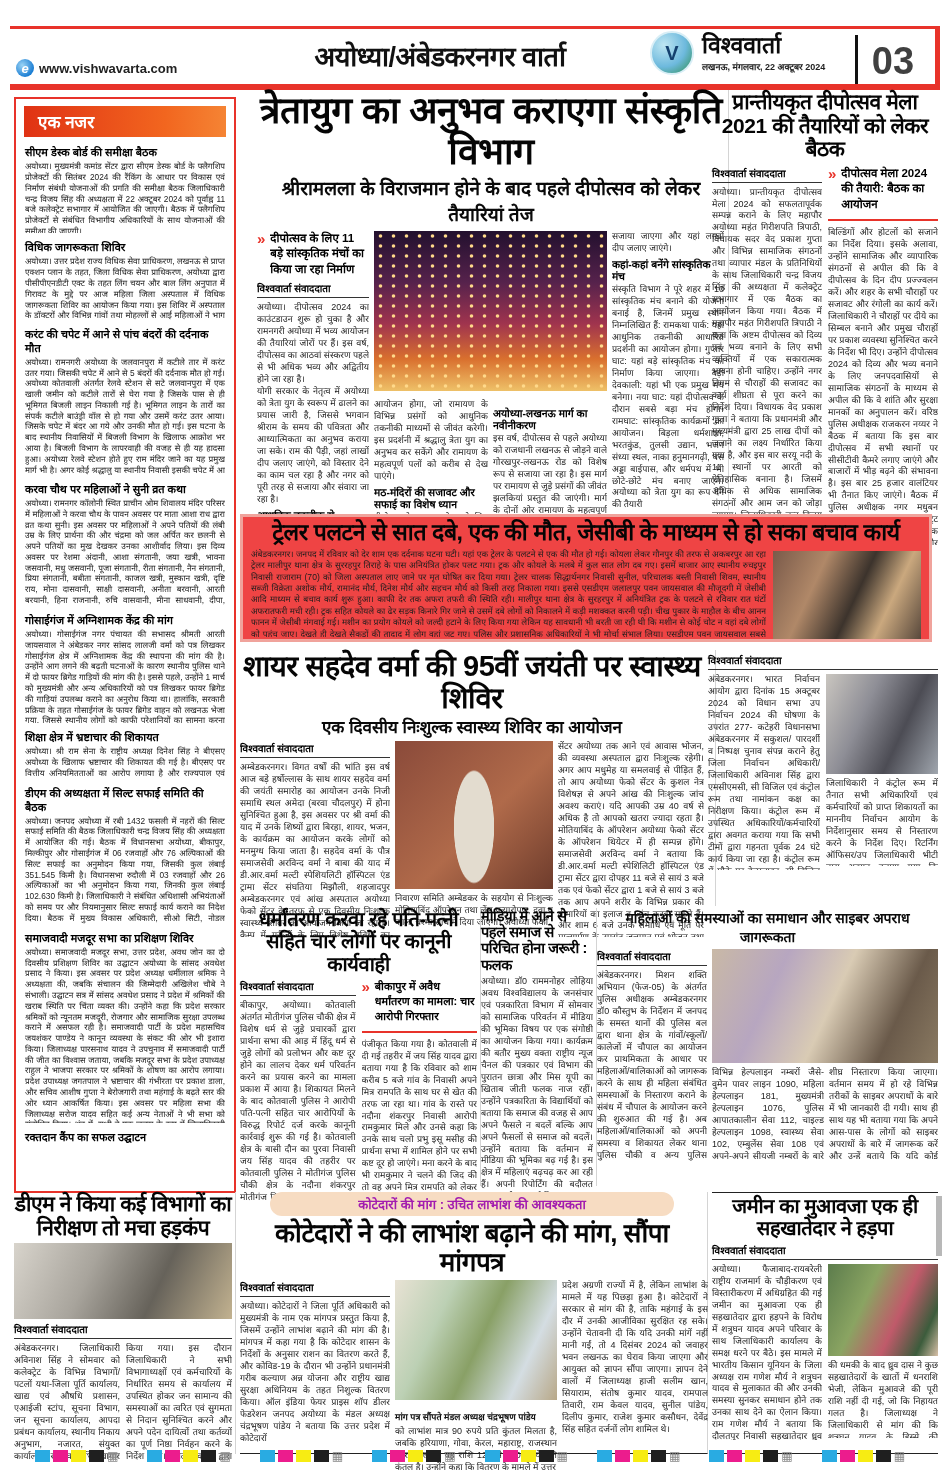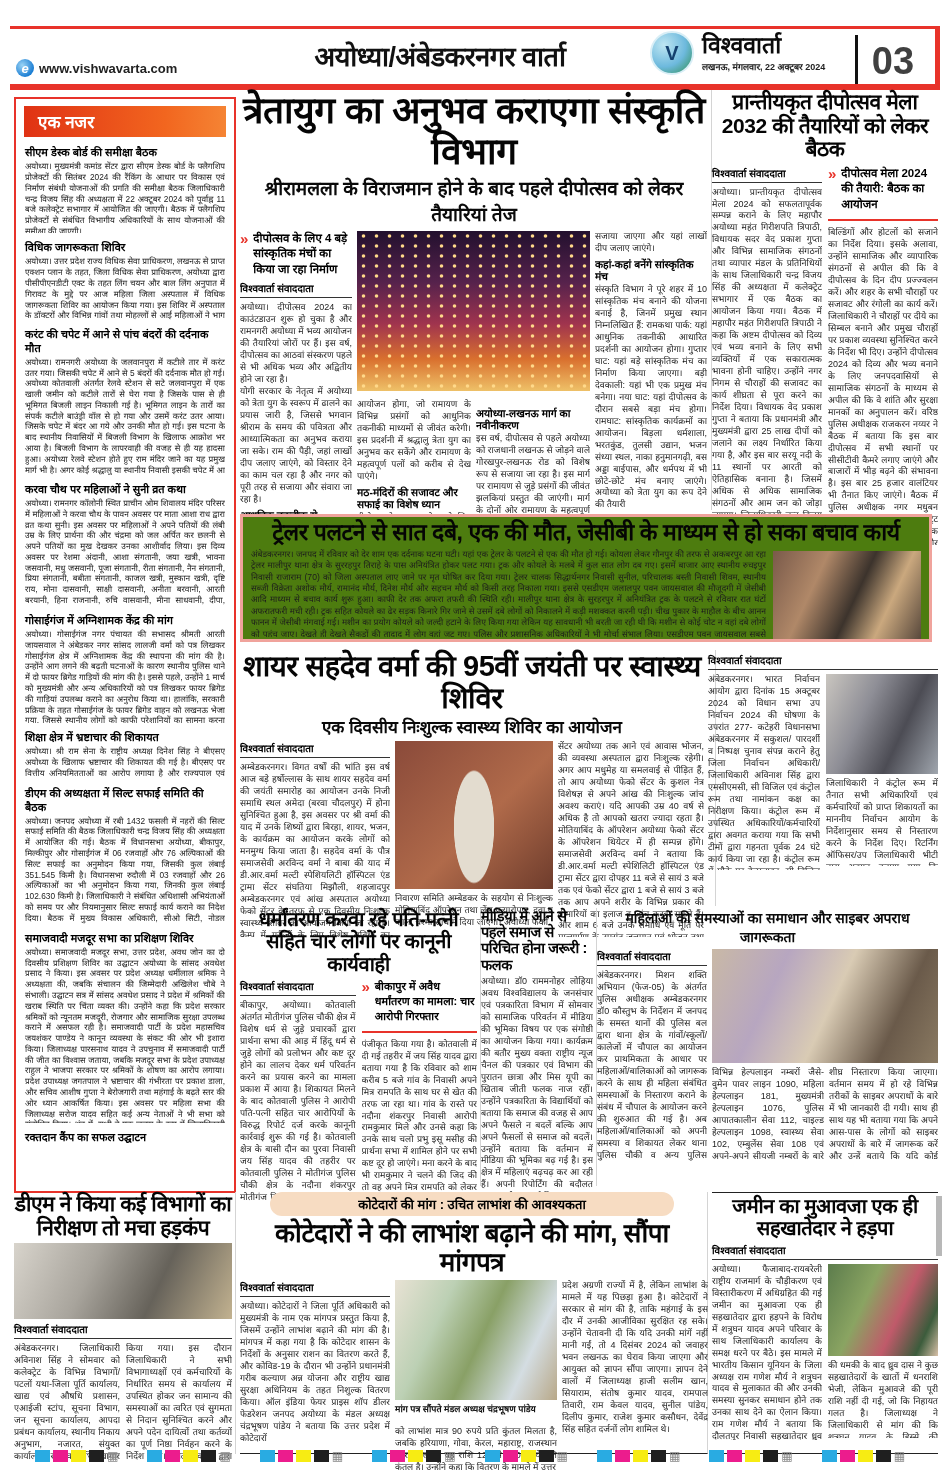--- a/index.html
+++ b/index.html
@@ -26,40 +26,40 @@
   .byline{font-weight:bold;font-size:10px;color:#000;border-bottom:1.2px solid #333;padding-bottom:2px;margin-bottom:4px;}
   .bullet{display:flex;gap:5px;font-weight:bold;font-size:11.5px;line-height:1.35;color:#000;}
   .bullet .chev{color:#e8332a;font-size:15px;font-weight:900;line-height:1;}
   .bullet-rule{border-bottom:2px solid #e8332a;padding-bottom:7px;margin-bottom:6px;}
   .hline{font-weight:bold;text-align:center;color:#050505;line-height:1.12;letter-spacing:-0.4px;}
   .h-xl{font-size:37px;}
   .h-md{font-size:21px;}
   .h-sm{font-size:14.5px;}
   .subhead{font-weight:bold;text-align:center;color:#0a0a0a;}
   .photo{background:#888;}
-  .cap{font-size:9px;font-weight:bold;color:#111;margin-top:2px;line-height:1.25;}
+  .cap{font-size:9px;font-weight:bold;color:#111;margin-top:10px;line-height:1.25;}
   
   #sidebar{left:14px;top:97px;width:218px;height:1092px;border:2.5px solid #e8332a;background:#fff;overflow:hidden;}
   .ek-najar{margin:7px 8px 4px;background:linear-gradient(90deg,#e03214,#f2661f 70%,#f58434);color:#fff;
             font-weight:bold;font-size:17px;padding:4px 14px;}
   .sb-item{padding:2px 9px 3px;}
   .sb-h{font-size:11px;font-weight:bold;color:#000;line-height:1.2;margin:3px 0 2px;}
   .sb-b{font-size:8.3px;line-height:1.3;text-align:justify;color:#222;overflow:hidden;}
   
-  #deepotsav{left:240px;top:90px;width:468px;height:420px;}
+  #deepotsav{left:257px;top:90px;width:468px;height:420px;}
   .dp-grid{display:grid;grid-template-columns:112px 114px 114px 112px;grid-column-gap:5px;grid-template-rows:168px auto;margin-top:4px;}
   .dp-photo{grid-column:2/4;grid-row:1;height:160px;
      background:radial-gradient(circle,#ffd98a 1.1px,rgba(0,0,0,0) 2.2px) 0 0/13px 10px repeat,
      linear-gradient(180deg,#22102e 0%,#56224c 32%,#a0344e 58%,#d9702e 80%,#eec168 100%);}
   .dp-col{overflow:hidden;}
   
   #mela{left:712px;top:90px;width:226px;height:420px;}
   .two-col{display:grid;grid-template-columns:1fr 1fr;grid-column-gap:6px;}
   
-  #trailer{left:240px;top:514px;width:692px;height:128px;border:3px solid #f0a39c;background:#4d7c0f;padding:3px 8px;box-sizing:border-box;}
+  #trailer{left:240px;top:514px;width:692px;height:128px;border:3px solid #f0a39c;background:#ef4444;padding:3px 8px;box-sizing:border-box;}
   .tr-photo{float:right;width:148px;height:88px;margin:2px 0 2px 7px;
      background:linear-gradient(115deg,#7a5a4a,#b08868 30%,#3c332c 55%,#caa87e 75%,#58483c);}
   
   #sahadev{left:240px;top:650px;width:464px;height:256px;}
   .sa-grid{display:grid;grid-template-columns:150px 158px 146px;grid-column-gap:5px;grid-template-rows:152px auto;margin-top:3px;}
   .sa-photo{grid-column:2;grid-row:1;height:148px;
      background:radial-gradient(ellipse 34px 95px at 50% 58%,#e3dccf 0 58%,rgba(0,0,0,0) 60%),
      linear-gradient(135deg,#8a4a3a,#b06a4a 55%,#6e3c2c);}
   
   #katehari{left:708px;top:650px;width:230px;height:256px;}
@@ -72,21 +72,21 @@
   #mission{left:597px;top:908px;width:341px;height:278px;}
   .mi-grid{display:grid;grid-template-columns:110px 112px 109px;grid-column-gap:5px;grid-template-rows:118px auto;margin-top:3px;}
   .mi-photo{grid-column:2/4;grid-row:1;height:114px;
      background:linear-gradient(115deg,#c9b9a6,#b7a6c0 28%,#d9cbb4 52%,#6a5a4a 78%,#8a7a62);}
   
   #dm{left:14px;top:1192px;width:218px;height:262px;}
   .dm-photo{width:218px;height:76px;margin:4px 0 3px;
      background:linear-gradient(115deg,#d8d4cc,#a8a49c 35%,#66625a 65%,#c2b290);}
   #kotedar{left:240px;top:1192px;width:468px;height:262px;border-bottom:1.5px solid #222;box-sizing:border-box;}
   .kicker{margin:0 30px 3px;background:#f7dcc2;border-radius:13px;text-align:center;font-weight:bold;font-size:13px;
-          color:#000000;padding:3px 6px;}
+          color:#a21caf;padding:3px 6px;}
   .ko-grid{display:grid;grid-template-columns:150px 162px 146px;grid-column-gap:5px;grid-template-rows:122px 24px auto;margin-top:3px;}
   .ko-photo{grid-column:2;grid-row:1;height:120px;
      background:linear-gradient(115deg,#e8e2d4,#bcd0b4 28%,#89a066 52%,#d4dde2 78%,#b8a888);}
   #jameen{left:712px;top:1192px;width:226px;height:262px;border-top:1.5px solid #222;border-bottom:1.5px solid #222;box-sizing:border-box;padding-top:2px;}
   .ja-grid{display:grid;grid-template-columns:110px 110px;grid-column-gap:6px;grid-template-rows:96px auto;margin-top:3px;}
   .ja-photo{grid-column:2;grid-row:1;height:92px;
      background:linear-gradient(115deg,#5c7c4c,#8aa462 35%,#c05a6a 62%,#3c5c3c 85%,#d8c0a8);}
   
   #colorbars{left:35px;top:1450px;width:870px;display:flex;justify-content:space-between;}
   .cb-group{display:flex;align-items:center;gap:3px;}
@@ -158,21 +158,21 @@
     </div>
   </div>
 
   <div class="abs" id="deepotsav" style="border-right:1px solid #d4d4d4;padding-right:3px;">
     <div class="hline h-xl">त्रेतायुग का अनुभव कराएगा संस्कृति विभाग</div>
     <div class="subhead" style="font-size:19px;margin-top:2px;">श्रीरामलला के विराजमान होने के बाद पहले दीपोत्सव को लेकर तैयारियां तेज</div>
     <div class="dp-grid">
       <div class="dp-col" style="grid-column:1;grid-row:1/3;height:296px;">
         <div class="bullet" style="margin-bottom:4px;">
           <span class="chev">»</span>
-          <span>दीपोत्सव के लिए 4 बड़े सांस्कृतिक मंचों का किया जा रहा निर्माण</span>
+          <span>दीपोत्सव के लिए 11 बड़े सांस्कृतिक मंचों का किया जा रहा निर्माण</span>
         </div>
         <div class="byline">विश्ववार्ता संवाददाता</div>
         <div class="bt">अयोध्या। दीपोत्सव 2024 का काउंटडाउन शुरू हो चुका है और रामनगरी अयोध्या में भव्य आयोजन की तैयारियां जोरों पर हैं। इस वर्ष, दीपोत्सव का आठवां संस्करण पहले से भी अधिक भव्य और अद्वितीय होने जा रहा है।</div>
         <div class="bt">योगी सरकार के नेतृत्व में अयोध्या को त्रेता युग के स्वरूप में ढालने का प्रयास जारी है, जिससे भगवान श्रीराम के समय की पवित्रता और आध्यात्मिकता का अनुभव कराया जा सके। राम की पैड़ी, जहां लाखों दीप जलाए जाएंगे, को विस्तार देने का काम चल रहा है और नगर को पूरी तरह से सजाया और संवारा जा रहा है।</div>
         <div class="ch">आधुनिक तकनीक से सुसज्जित मंच और भव्य प्रदर्शनी</div>
 
       </div>
       <div class="dp-photo photo"></div>
       <div class="dp-col" style="grid-column:2;grid-row:2;height:128px;">
         <div class="bt">आयोजन होगा, जो रामायण के विभिन्न प्रसंगों को आधुनिक तकनीकी माध्यमों से जीवंत करेगी। इस प्रदर्शनी में श्रद्धालु त्रेता युग का अनुभव कर सकेंगे और रामायण के महत्वपूर्ण पलों को करीब से देख पाएंगे।</div>
@@ -188,21 +188,21 @@
         <div class="bt">सजाया जाएगा और यहां लाखों दीप जलाए जाएंगे।</div>
         <div class="ch">कहां-कहां बनेंगे सांस्कृतिक मंच</div>
         <div class="bt">संस्कृति विभाग ने पूरे शहर में 10 सांस्कृतिक मंच बनाने की योजना बनाई है, जिनमें प्रमुख स्थान निम्नलिखित हैं: रामकथा पार्क: यहां आधुनिक तकनीकी आधारित प्रदर्शनी का आयोजन होगा। गुप्तार घाट: यहां बड़े सांस्कृतिक मंच का निर्माण किया जाएगा। बड़ी देवकाली: यहां भी एक प्रमुख मंच बनेगा। नया घाट: यहां दीपोत्सव के दौरान सबसे बड़ा मंच होगा। रामघाट: सांस्कृतिक कार्यक्रमों का आयोजन। बिड़ला धर्मशाला, भरतकुंड, तुलसी उद्यान, भजन संध्या स्थल, नाका हनुमानगढ़ी, बस अड्डा बाईपास, और धर्मपथ में भी छोटे-छोटे मंच बनाए जाएंगे। अयोध्या को त्रेता युग का रूप देने की तैयारी</div>
         <div class="ch">दीपोत्सव 2024 का आयोजन</div>
 
       </div>
     </div>
   </div>
 
   <div class="abs" id="mela">
-    <div class="hline h-md">प्रान्तीयकृत दीपोत्सव मेला 2032 की तैयारियों को लेकर बैठक</div>
+    <div class="hline h-md">प्रान्तीयकृत दीपोत्सव मेला 2021 की तैयारियों को लेकर बैठक</div>
     <div class="two-col" style="margin-top:5px;">
       <div>
         <div class="byline">विश्ववार्ता संवाददाता</div>
         <div class="bt" style="height:340px">अयोध्या। प्रान्तीयकृत दीपोत्सव मेला 2024 को सफलतापूर्वक सम्पन्न कराने के लिए महापौर अयोध्या महंत गिरीशपति त्रिपाठी, विधायक सदर वेद प्रकाश गुप्ता और विभिन्न सामाजिक संगठनों तथा व्यापार मंडल के प्रतिनिधियों के साथ जिलाधिकारी चन्द्र विजय सिंह की अध्यक्षता में कलेक्ट्रेट सभागार में एक बैठक का आयोजन किया गया। बैठक में महापौर महंत गिरीशपति त्रिपाठी ने कहा कि अष्टम दीपोत्सव को दिव्य एवं भव्य बनाने के लिए सभी व्यक्तियों में एक सकारात्मक भावना होनी चाहिए। उन्होंने नगर निगम से चौराहों की सजावट का कार्य शीघ्रता से पूरा करने का निर्देश दिया। विधायक वेद प्रकाश गुप्ता ने बताया कि प्रधानमंत्री और मुख्यमंत्री द्वारा 25 लाख दीपों को जलाने का लक्ष्य निर्धारित किया गया है, और इस बार सरयू नदी के 11 स्थानों पर आरती को ऐतिहासिक बनाना है। जिसमें अधिक से अधिक सामाजिक संगठनों और आम जन को जोड़ा जाएगा। जिलाधिकारी चन्द्र विजय सिंह ने कहा कि दीपोत्सव को भव्यता से सम्पन्न कराने के लिए जिला प्रशासन कटिबद्ध है। उन्होंने रामपथ, भक्ति पथ और जन्मभूमि पथ पर स्थित मंदिरों, चौराहों, बड़ी</div>
       </div>
       <div>
         <div class="bullet bullet-rule">
           <span class="chev">»</span>
           <span>दीपोत्सव मेला 2024 की तैयारी: बैठक का आयोजन</span>
         </div>

